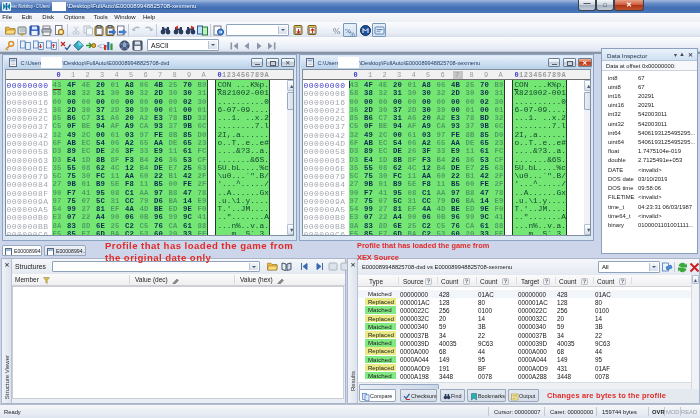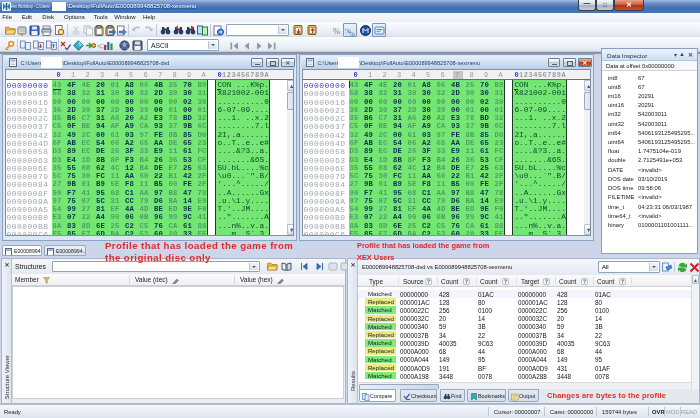--- a/index.html
+++ b/index.html
@@ -920,23 +920,23 @@
     <span style="position:absolute;left:11px;top:2.8px">E00008994...</span>
   </div>
 <div class="tab" style="left:44px;top:244.5px;width:42px;height:11.5px">
     <svg style="position:absolute;left:2px;top:2px" width="7" height="8">
       <rect x="0.5" y="0.5" width="6" height="7" fill="#fff" stroke="#567"></rect>
       <rect x="1.2" y="1.2" width="4.5" height="1.8" fill="#8ab0d8"></rect>
     </svg>
     <span style="position:absolute;left:11px;top:2.8px">E00008994...</span>
   </div>
 <div class="redtxt" style="left:105px;top:240.2px;font-size:9.6px;letter-spacing:0.45px">Profile that has loaded the game from</div>
-<div class="redtxt" style="left:105px;top:251.5px;font-size:9.6px;letter-spacing:0.45px">the original disc only</div>
+<div class="redtxt" style="left:105px;top:251.5px;font-size:9.6px;letter-spacing:0.45px">the original date only</div>
 <div class="redtxt" style="left:357px;top:240.8px;font-size:7.4px">Profile that has loaded the game from</div>
-<div class="redtxt" style="left:357px;top:252.8px;font-size:7.4px">XEX Users</div>
+<div class="redtxt" style="left:357px;top:252.8px;font-size:7.4px">XEX Source</div>
 <div class="ab" style="left:1px;top:258px;width:345px;height:146px;background:#e9edf4;border:1px solid #aab6c8">
     <div class="vstrip" style="left:0;top:0;bottom:0"></div>
     <div class="xbtn" style="left:2.5px;top:2px">✕</div>
     <div class="vtext" style="left:1.5px;bottom:4px">Structure Viewer</div>
     <div class="paneltb" style="left:10px;top:0;right:0;height:15px">
       <span style="position:absolute;left:3px;top:3.5px;font-size:6.8px;color:#1a1a1a">Structures</span>
       <div class="combo" style="left:40px;top:1.5px;width:208px;height:11.5px">
         <div class="arr"></div>
       </div>
     </div>

